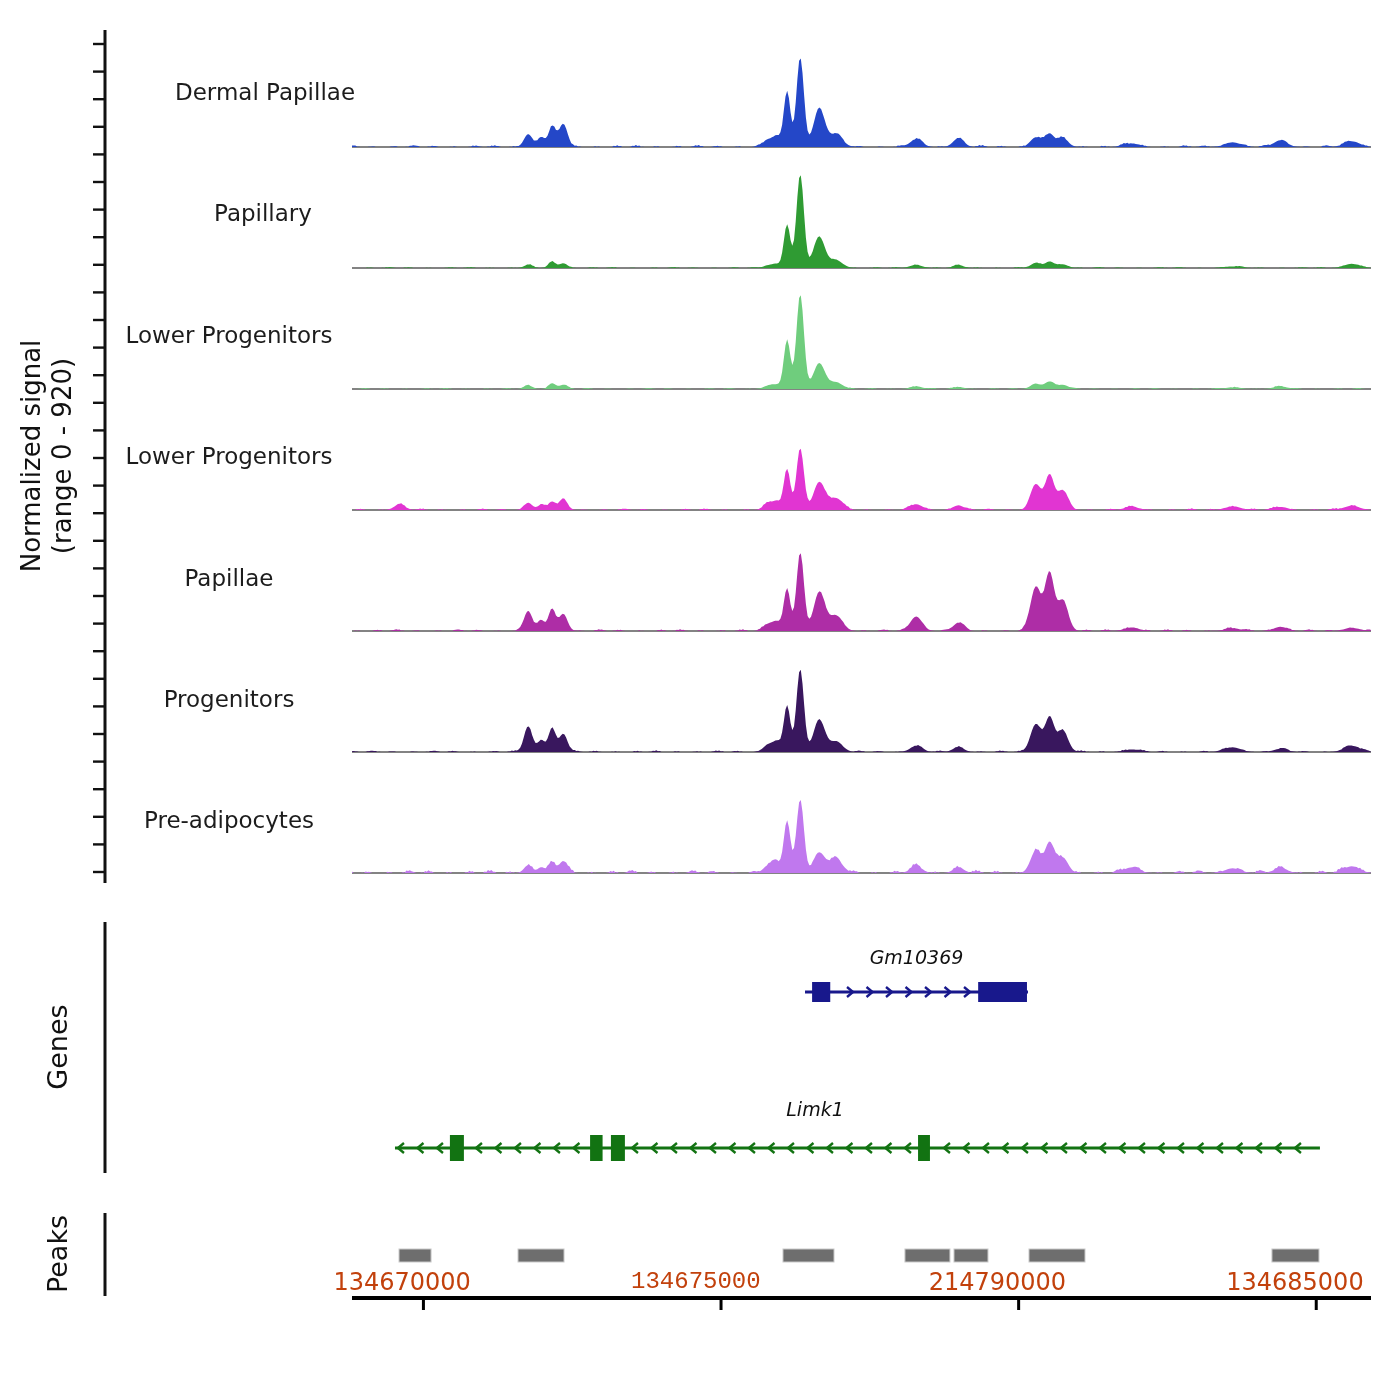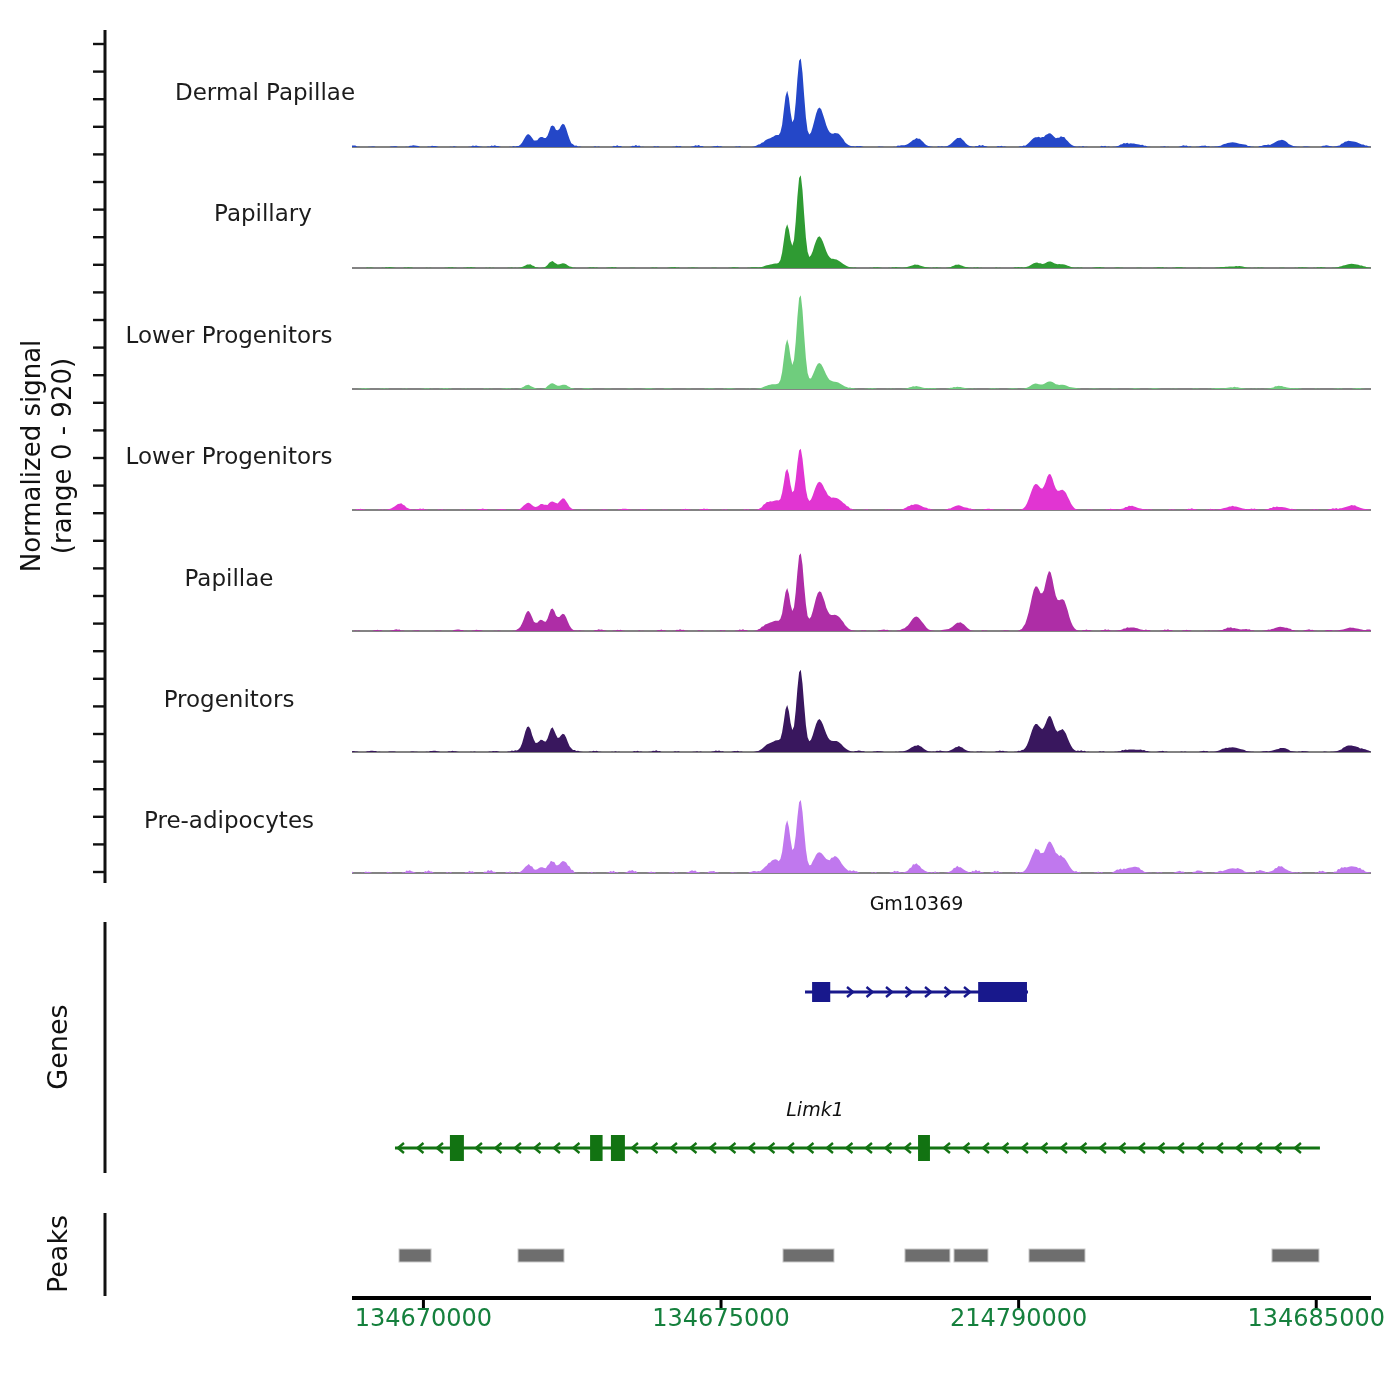--- a/index.html
+++ b/index.html
@@ -15,22 +15,22 @@
   .rot-label{
     position:absolute;transform:translate(-50%,-50%) rotate(-90deg);
     transform-origin:center center;text-align:center;white-space:nowrap;
   }
   #y-axis-label{font-size:26px;line-height:31px;color:#111;}
   #genes-label,#peaks-label{font-size:27px;color:#111;}
   .gene-name{
     position:absolute;transform:translateX(-50%);font-size:19px;color:#111;white-space:nowrap;
   }
   .xtick-label{
-    position:absolute;top:1304px;width:180px;margin-left:-90px;text-align:center;
-    font-size:24px;color:#15803d;white-space:nowrap;
+    position:absolute;top:1268px;width:180px;margin-left:-90px;
+    font-size:24px;color:#c2410c;white-space:nowrap;
   }
   #x-axis-title{
     position:absolute;top:1336px;width:400px;margin-left:-200px;text-align:center;
     font-size:27px;color:#000;
   }
 </style>
 </head>
 <body>
 
 <div id="figure">
@@ -177,22 +177,22 @@
   <div class="track-label" style="top:197px;margin-left:34px;">Papillary</div>
   <div class="track-label" style="top:319px;">Lower Progenitors</div>
   <div class="track-label" style="top:440px;">Lower Progenitors</div>
   <div class="track-label" style="top:562px;">Papillae</div>
   <div class="track-label" style="top:683px;">Progenitors</div>
   <div class="track-label" style="top:804px;">Pre-adipocytes</div>
 
   <div id="genes-label" class="rot-label" style="left:57px;top:1047px;">Genes</div>
   <div id="peaks-label" class="rot-label" style="left:57px;top:1254px;">Peaks</div>
 
-  <div id="gene-name-0" class="gene-name" style="top: 892px; left: 916.497px;">Gm10369</div>
+  <div id="gene-name-0" class="gene-name" style="top: 946px; left: 916.497px; font-style: italic;">Gm10369</div>
   <div id="gene-name-1" class="gene-name" style="top: 1098px; left: 815px; font-style: italic;">Limk1</div>
 
   <div class="xtick-label" id="xtick-0" style="left: 423.425px;">134670000</div>
-  <div class="xtick-label" id="xtick-1" style="left: 721.03px;">134675000</div>
+  <div class="xtick-label" id="xtick-1" style="left: 721.03px; font-family: Liberation Mono, monospace;">134675000</div>
   <div class="xtick-label" id="xtick-2" style="left: 1018.64px;">214790000</div>
   <div class="xtick-label" id="xtick-3" style="left: 1316.24px;">134685000</div>
 
 
 </div>
 
 </body></html>

